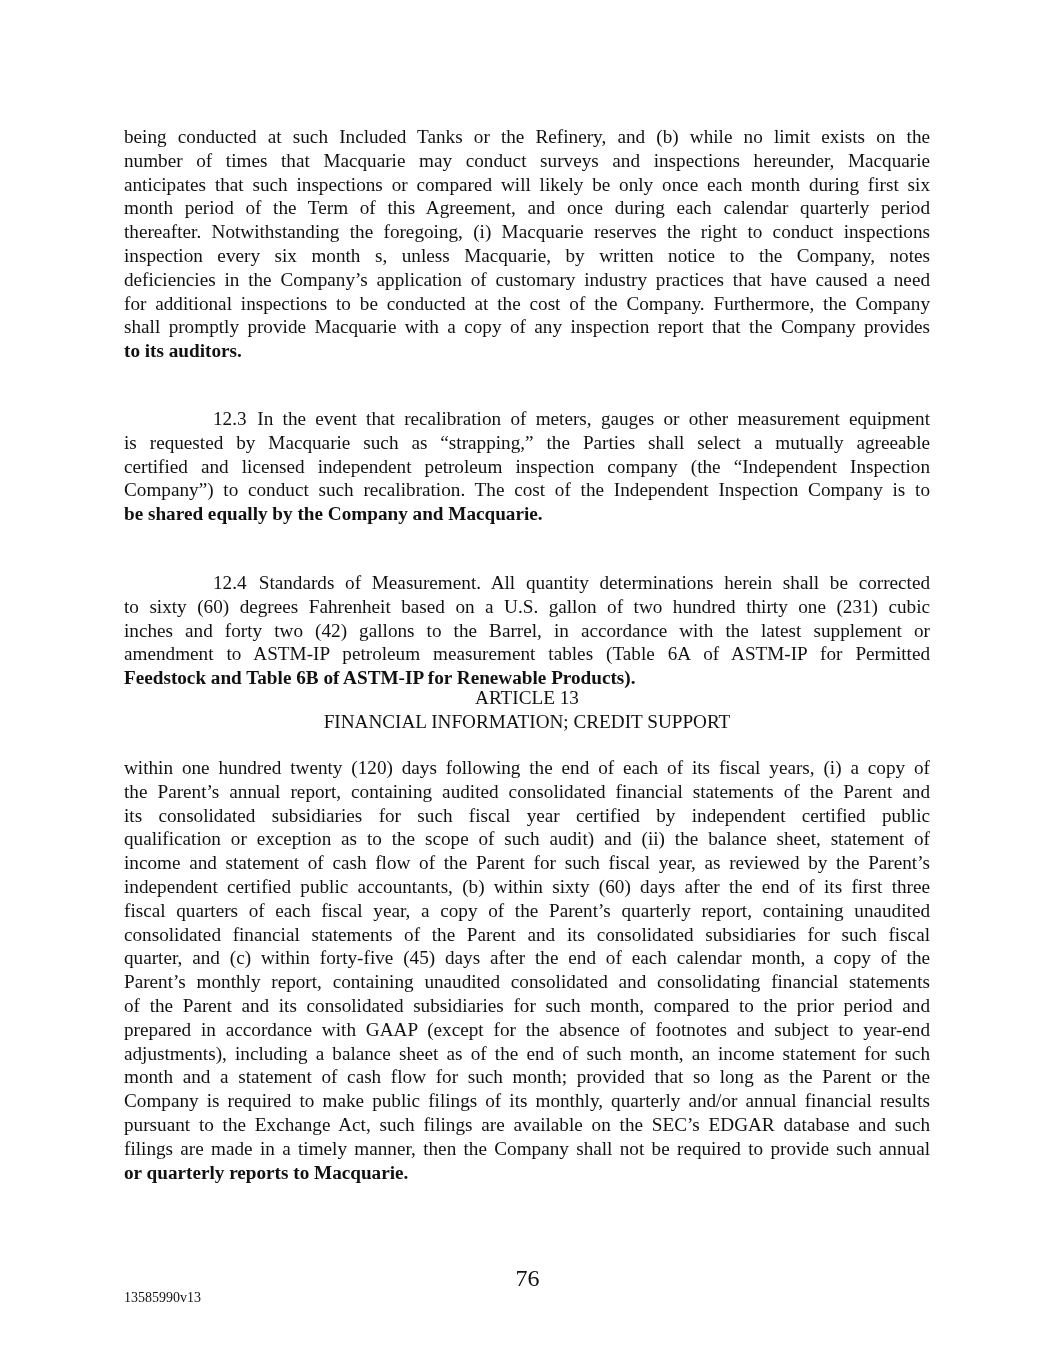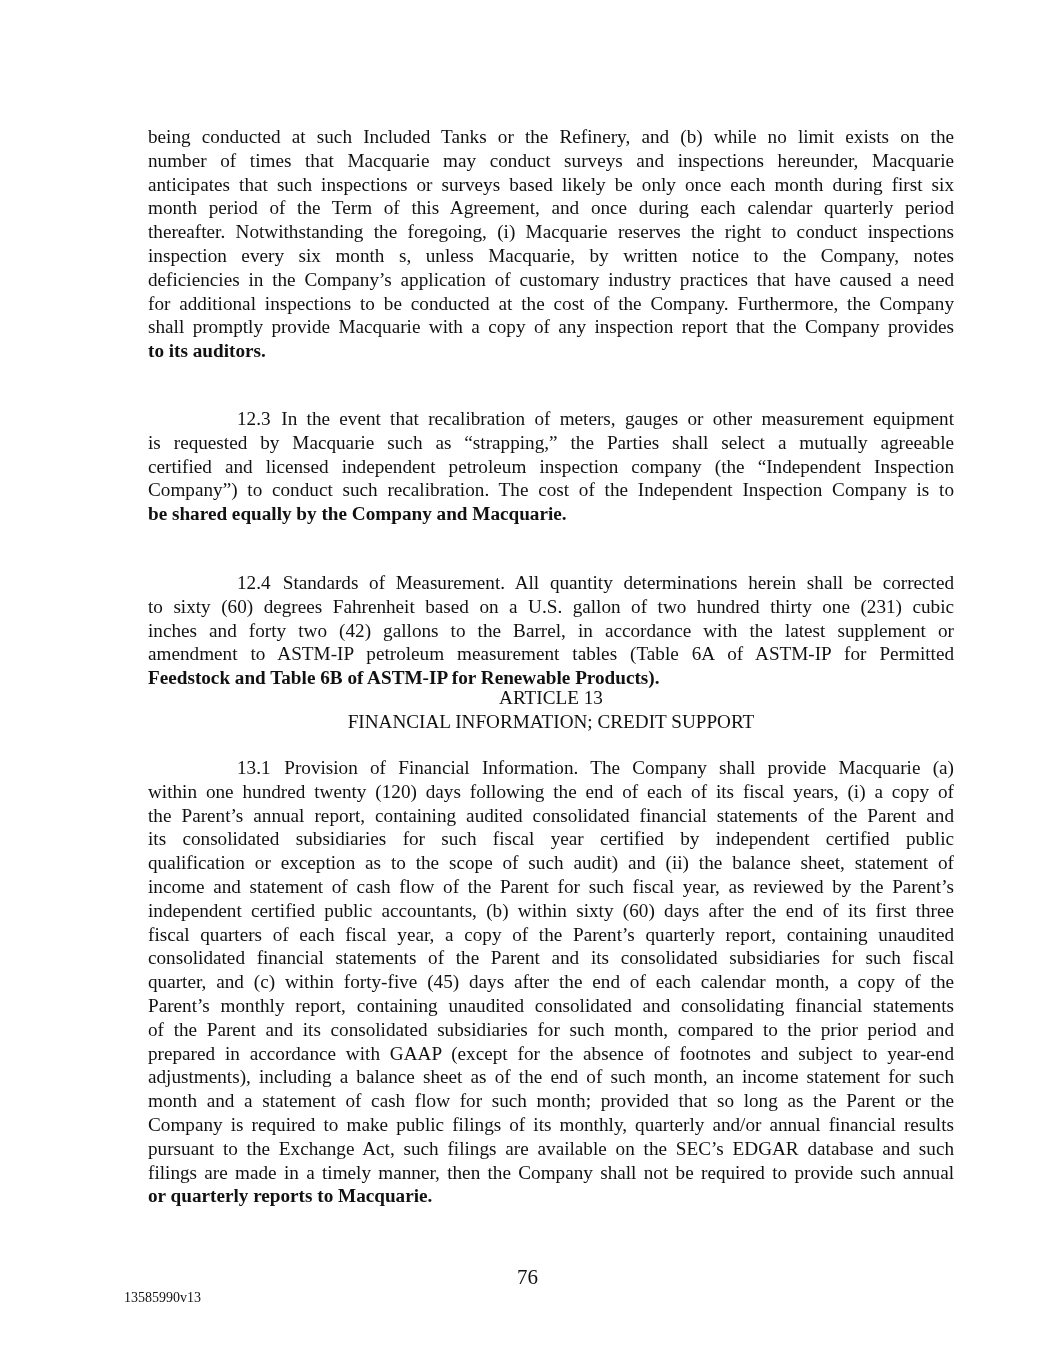--- a/index.html
+++ b/index.html
@@ -2,42 +2,42 @@
 <html><head>
 <meta charset="utf-8">
 <style>
   html, body { margin: 0; padding: 0; background: #ffffff; }
   body { width: 1055px; height: 1365px; position: relative; overflow: hidden; }
   .page {
     position: absolute; left: 0; top: 0; width: 1055px; height: 1365px;
     font-family: "Liberation Serif", "DejaVu Serif", serif;
     color: #111111; font-size: 19.2px;
   }
-  .block { position: absolute; left: 124px; width: 806px; margin-left: 24px; }
+  .block { position: absolute; left: 124px; width: 806px; }
   .line {
     height: 23.8px; line-height: 23.8px; white-space: nowrap;
     text-align: justify; text-align-last: justify;
   }
   .line.last { text-align-last: left; font-weight: bold; }
   .line.indent { padding-left: 89px; box-sizing: border-box; }
   .num { display: inline-block; width: 35px; }
   .u { text-underline-offset: 2px; }
   .center { text-align: left; text-align-last: center; }
-  .page-number { position: absolute; left: 0; width: 1055px; top: 1265px; text-align: center; font-size: 21px; }
+  .page-number { position: absolute; left: 0; width: 1055px; top: 1265px; text-align: center; font-size: 24px; }
   .doc-id { position: absolute; left: 124px; top: 1290px; font-size: 14px; }
 </style>
 </head>
 <body>
 
 <div class="page">
 
   <div class="block" style="top:125px;">
     <div class="line">being conducted at such Included Tanks or the Refinery, and (b) while no limit exists on the</div>
     <div class="line">number of times that Macquarie may conduct surveys and inspections hereunder, Macquarie</div>
-    <div class="line">anticipates that such inspections or surveys based likely be only once each month during first six</div>
+    <div class="line">anticipates that such inspections or compared will likely be only once each month during first six</div>
     <div class="line">month period of the Term of this Agreement, and once during each calendar quarterly period</div>
     <div class="line">thereafter. Notwithstanding the foregoing, (i) Macquarie reserves the right to conduct inspections</div>
     <div class="line">inspection every six month s, unless Macquarie, by written notice to the Company, notes</div>
     <div class="line">deficiencies in the Company’s application of customary industry practices that have caused a need</div>
     <div class="line">for additional inspections to be conducted at the cost of the Company. Furthermore, the Company</div>
     <div class="line">shall promptly provide Macquarie with a copy of any inspection report that the Company provides</div>
     <div class="line last">to its auditors.</div>
   </div>
 
   <div class="block" style="top:407px;">
@@ -55,21 +55,20 @@
     <div class="line">amendment to ASTM-IP petroleum measurement tables (Table 6A of ASTM-IP for Permitted</div>
     <div class="line last">Feedstock and Table 6B of ASTM-IP for Renewable Products).</div>
   </div>
 
   <div class="block" style="top:686px;">
     <div class="line center">ARTICLE 13</div>
     <div class="line center"><span class="u">FINANCIAL INFORMATION; CREDIT SUPPORT</span></div>
   </div>
 
   <div class="block" style="top:756px;">
-    <div class="line indent"><span class="num">13.1</span> <span class="u">Provision of Financial Information</span><span>.  The Company shall provide Macquarie (a)</span></div>
     <div class="line">within one hundred twenty (120) days following the end of each of its fiscal years, (i) a copy of</div>
     <div class="line">the Parent’s annual report, containing audited consolidated financial statements of the Parent and</div>
     <div class="line">its consolidated subsidiaries for such fiscal year certified by independent certified public</div>
     <div class="line">qualification or exception as to the scope of such audit) and (ii) the balance sheet, statement of</div>
     <div class="line">income and statement of cash flow of the Parent for such fiscal year, as reviewed by the Parent’s</div>
     <div class="line">independent certified public accountants, (b) within sixty (60) days after the end of its first three</div>
     <div class="line">fiscal quarters of each fiscal year, a copy of the Parent’s quarterly report, containing unaudited</div>
     <div class="line">consolidated financial statements of the Parent and its consolidated subsidiaries for such fiscal</div>
     <div class="line">quarter, and (c) within forty-five (45) days after the end of each calendar month, a copy of the</div>
     <div class="line">Parent’s monthly report, containing unaudited consolidated and consolidating financial statements</div>

